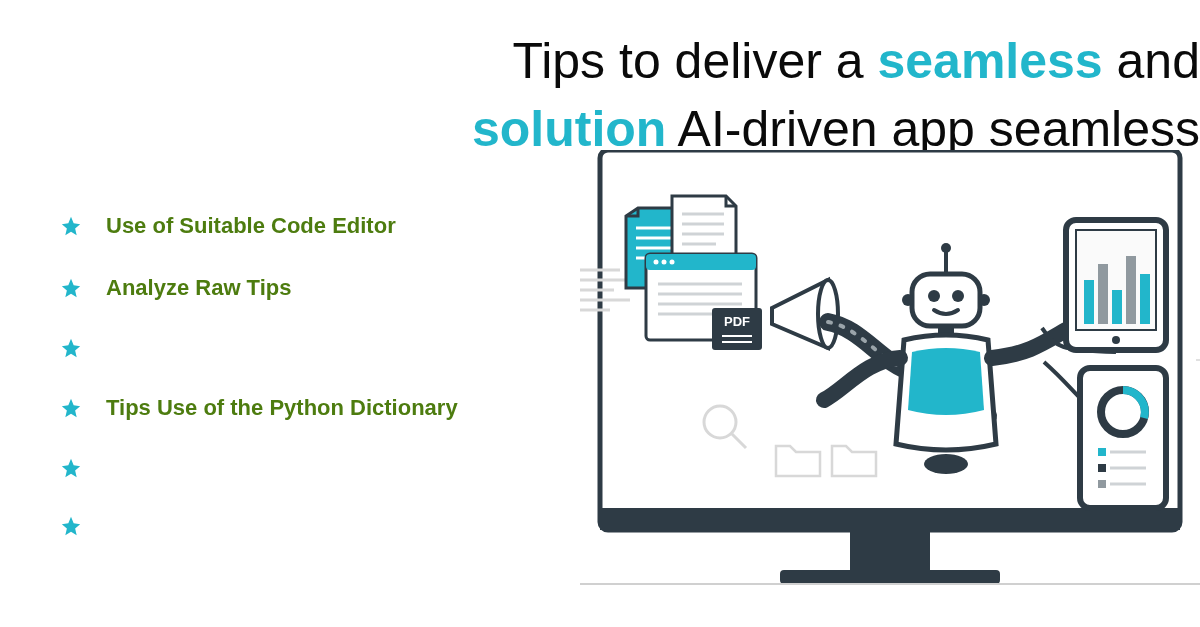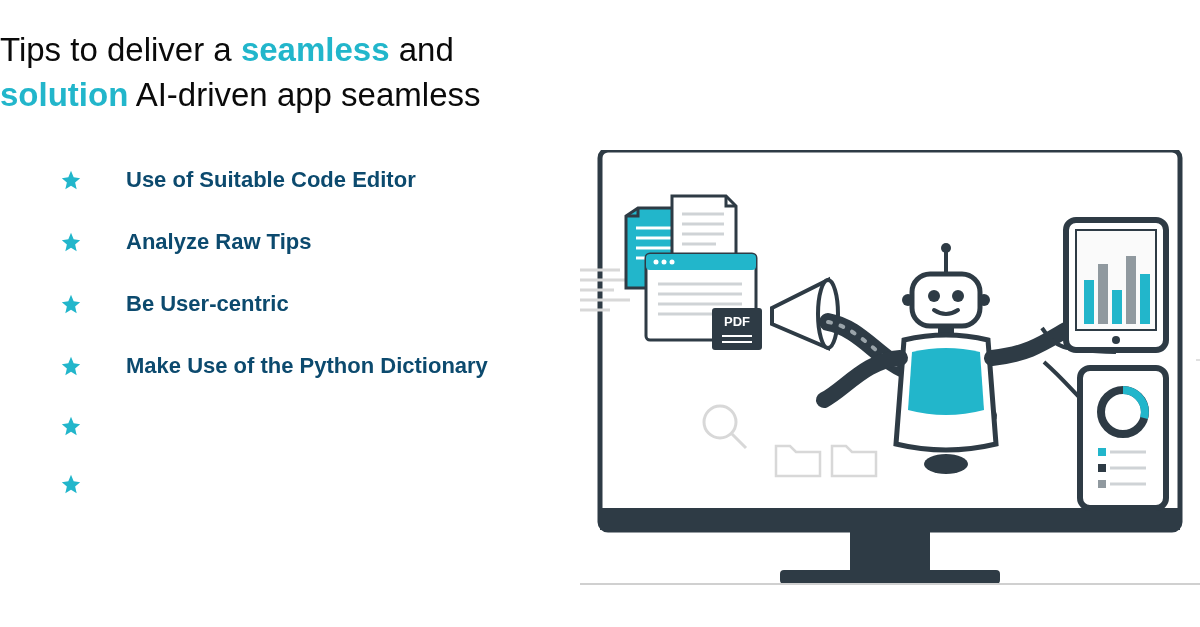--- a/index.html
+++ b/index.html
@@ -5,23 +5,23 @@
     * { box-sizing: border-box; margin: 0; padding: 0; }
     body {
       width: 1200px;
       height: 627px;
       background: #ffffff;
       font-family: Arial, Helvetica, sans-serif;
       position: relative;
       overflow: hidden;
     }
     .title {
-      text-align: left;
+      text-align: right;
       padding-top: 28px;
-      font-size: 33px;
+      font-size: 50px;
       line-height: 1.35;
       color: #0a0a0a;
       font-weight: 400;
     }
     .title .accent { color: #22b6cb; font-weight: 700; }
     .content {
       display: flex;
       margin-top: 50px;
     }
     .tips {
@@ -35,22 +35,21 @@
     }
     .star {
       width: 22px;
       height: 22px;
       margin-right: 24px;
       flex-shrink: 0;
     }
     .tip-label {
       font-size: 22px;
       font-weight: 700;
-      color: #0c4a6e;
-      margin-left: 20px;
+      color: #4d7c0f;
     }
     .illustration {
       position: absolute;
       right: -40px;
       top: 150px;
       width: 660px;
       height: 460px;
     }
     svg { display: block; }
   </style>
@@ -79,29 +78,28 @@
           </svg>
       </span>
       <span class="tip-label">Analyze Raw Tips</span>
     </li>
     <li class="tip">
       <span class="star">
         <svg viewBox="0 0 24 24">
             <path fill="#22b6cb" d="M12 2l2.9 6.9L22 10l-5.5 4.8L18.2 22 12 18.3 5.8 22l1.7-7.2L2 10l7.1-1.1z"></path>
           </svg>
       </span>
-      <span class="tip-label">Be User-centric</span>
-    </li>
-    <li class="tip">
-      <span class="star">
-        <svg viewBox="0 0 24 24">
-            <path fill="#22b6cb" d="M12 2l2.9 6.9L22 10l-5.5 4.8L18.2 22 12 18.3 5.8 22l1.7-7.2L2 10l7.1-1.1z"></path>
-          </svg>
-      </span>
-      <span class="tip-label">Make Use of the Python Dictionary</span>
+    </li>
+    <li class="tip">
+      <span class="star">
+        <svg viewBox="0 0 24 24">
+            <path fill="#22b6cb" d="M12 2l2.9 6.9L22 10l-5.5 4.8L18.2 22 12 18.3 5.8 22l1.7-7.2L2 10l7.1-1.1z"></path>
+          </svg>
+      </span>
+      <span class="tip-label">Tips Use of the Python Dictionary</span>
     </li>
     <li class="tip">
       <span class="star">
         <svg viewBox="0 0 24 24">
             <path fill="#22b6cb" d="M12 2l2.9 6.9L22 10l-5.5 4.8L18.2 22 12 18.3 5.8 22l1.7-7.2L2 10l7.1-1.1z"></path>
           </svg>
       </span>
     </li>
     <li class="tip">
       <span class="star">

